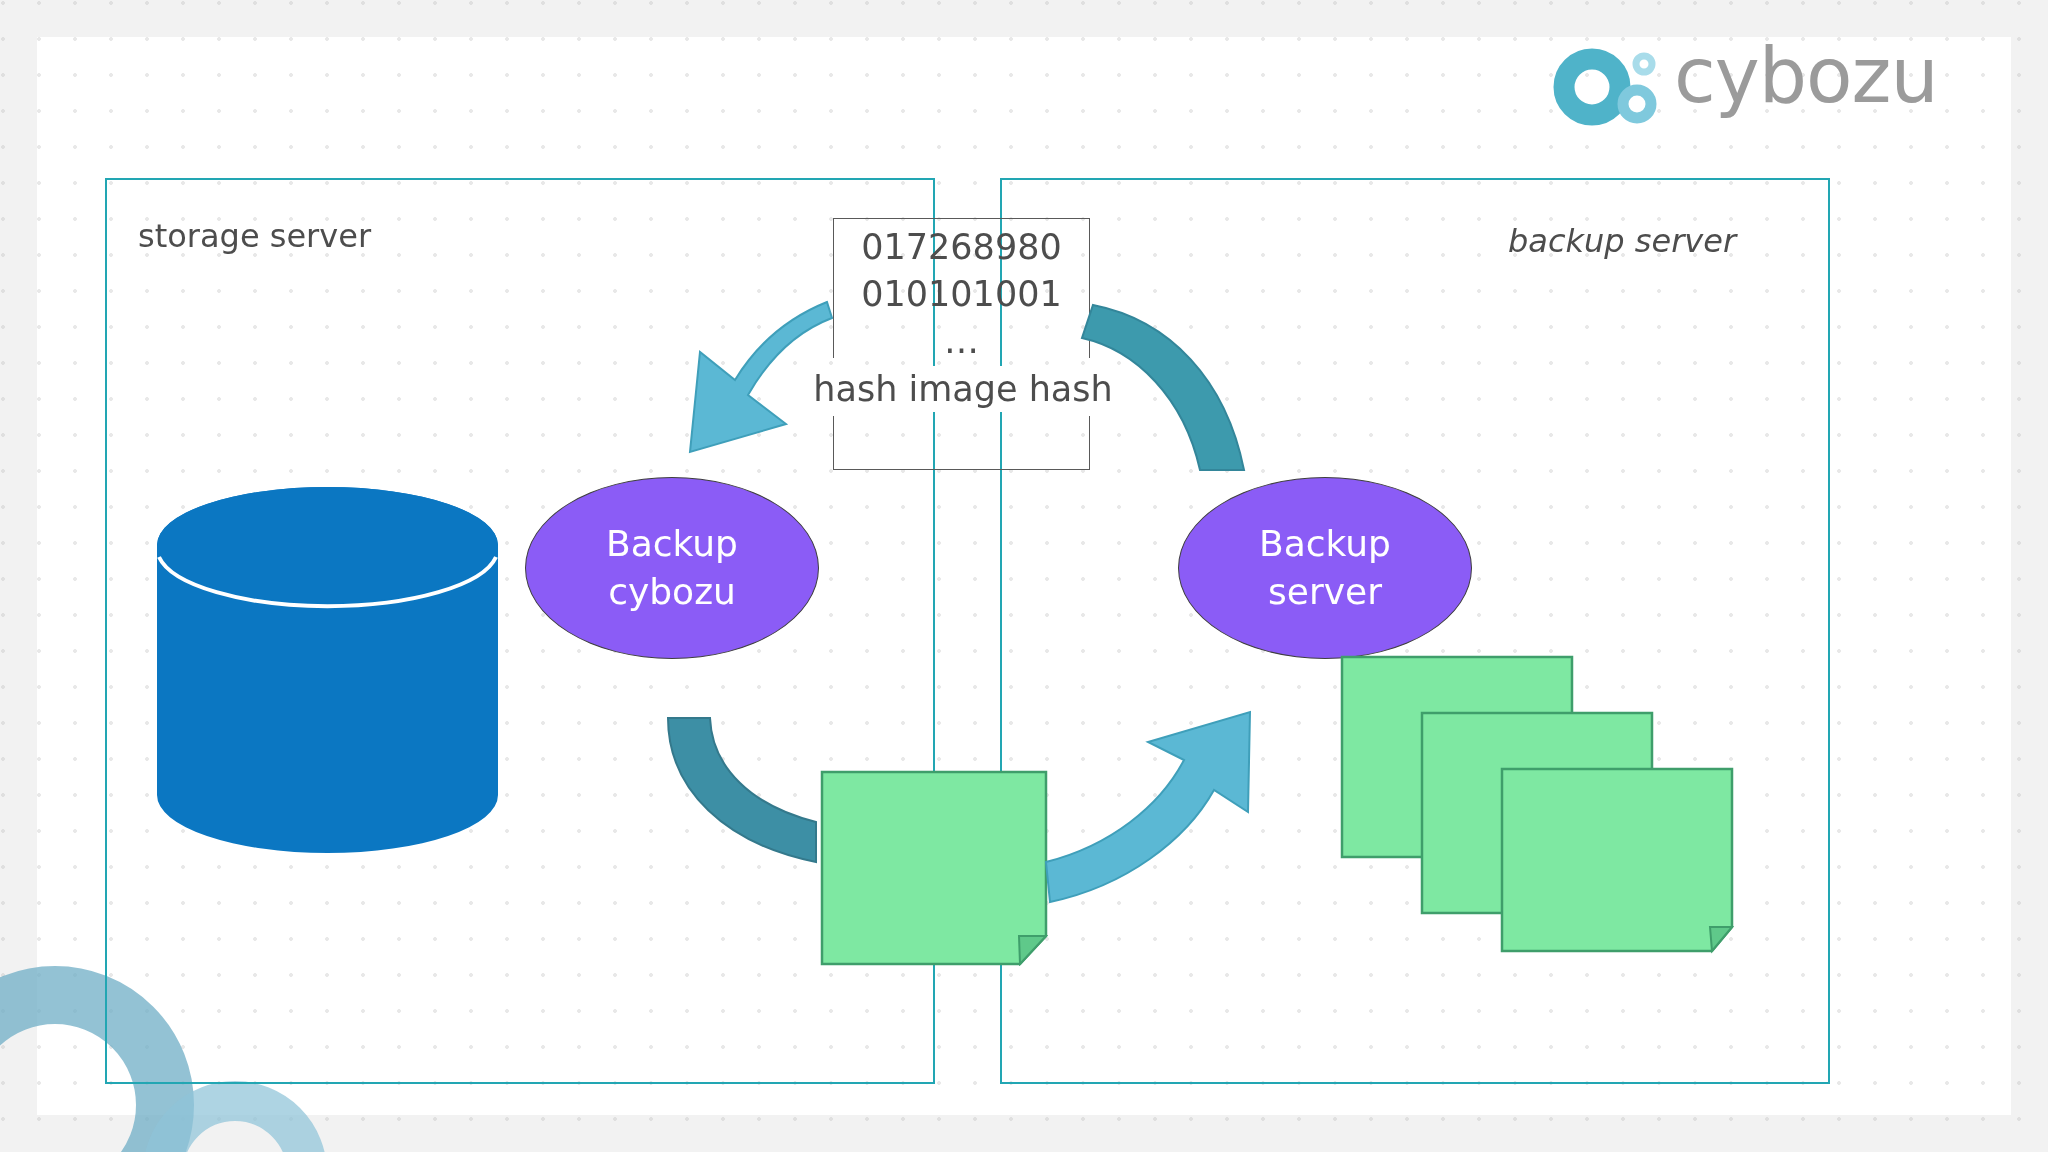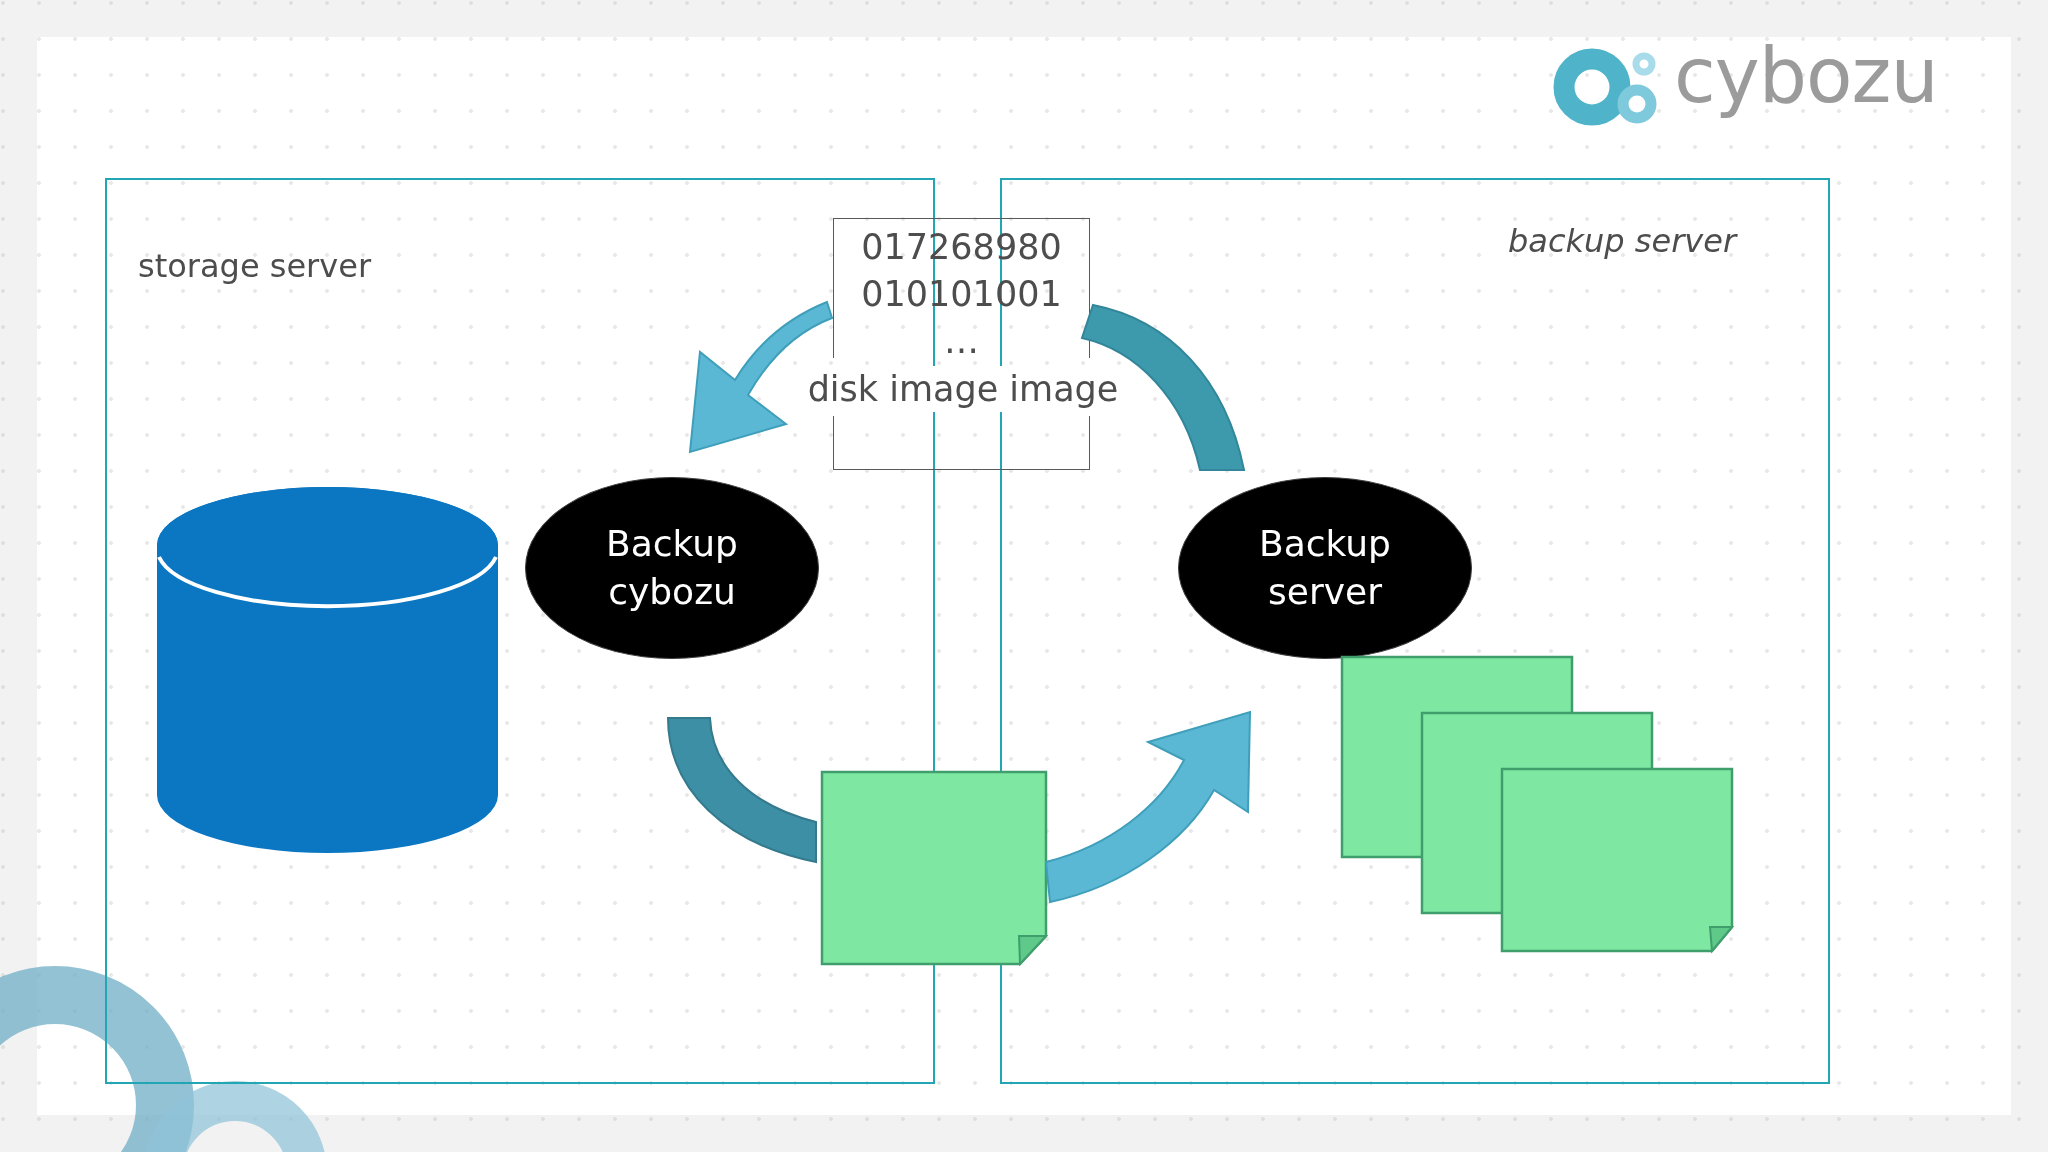--- a/index.html
+++ b/index.html
@@ -69,21 +69,21 @@
     background: transparent;
   }
   #panel-left  { left: 105px;  top: 178px; width: 830px;  height: 906px; }
   #panel-right { left: 1000px; top: 178px; width: 830px;  height: 906px; }
   .panel-label {
     position: absolute;
     font-size: 32px;
     color: #4d4d4d;
     white-space: nowrap;
   }
-  #label-storage { left: 138px;  top: 217px; margin-top: 30px; }
+  #label-storage { left: 138px;  top: 217px; }
   #label-backup  { left: 1508px; top: 222px; font-style: italic; }
 
   
   #hashbox {
     position: absolute;
     left: 833px;
     top: 218px;
     width: 257px;
     height: 252px;
   }
@@ -125,21 +125,21 @@
     left: 155px;
     top: 485px;
     width: 345px;
     height: 370px;
   }
 
   
   .node-ellipse {
     position: absolute;
     border-radius: 50%;
-    background: #000000;
+    background: #8b5cf6;
     border: 1px solid #3f3f3f;
     color: #ffffff;
     display: flex;
     align-items: center;
     justify-content: center;
     text-align: center;
     font-size: 36px;
     line-height: 48px;
   }
   #ellipse-client { left: 525px;  top: 477px; width: 292px; height: 180px; }
@@ -242,21 +242,21 @@
   </svg>
 
   <div id="hashbox">
     <div class="frame-top"></div>
     <div class="frame-bottom"></div>
     <div id="hash-lines">
       <div>017268980</div>
       <div>010101001</div>
       <div>…</div>
     </div>
-    <div id="hash-caption">disk image image</div>
+    <div id="hash-caption">hash image hash</div>
   </div>
 
   <svg id="arrows" viewBox="0 0 2048 1152">
 
     <g>
       <path d="M832,318 C795,332 768,360 748,395
                L786,424 L690,452 L700,352 L735,380
                C757,344 787,318 827,302 Z" fill="#5bb8d4" stroke="#3f9fba" stroke-width="2"></path>
     </g>
 

